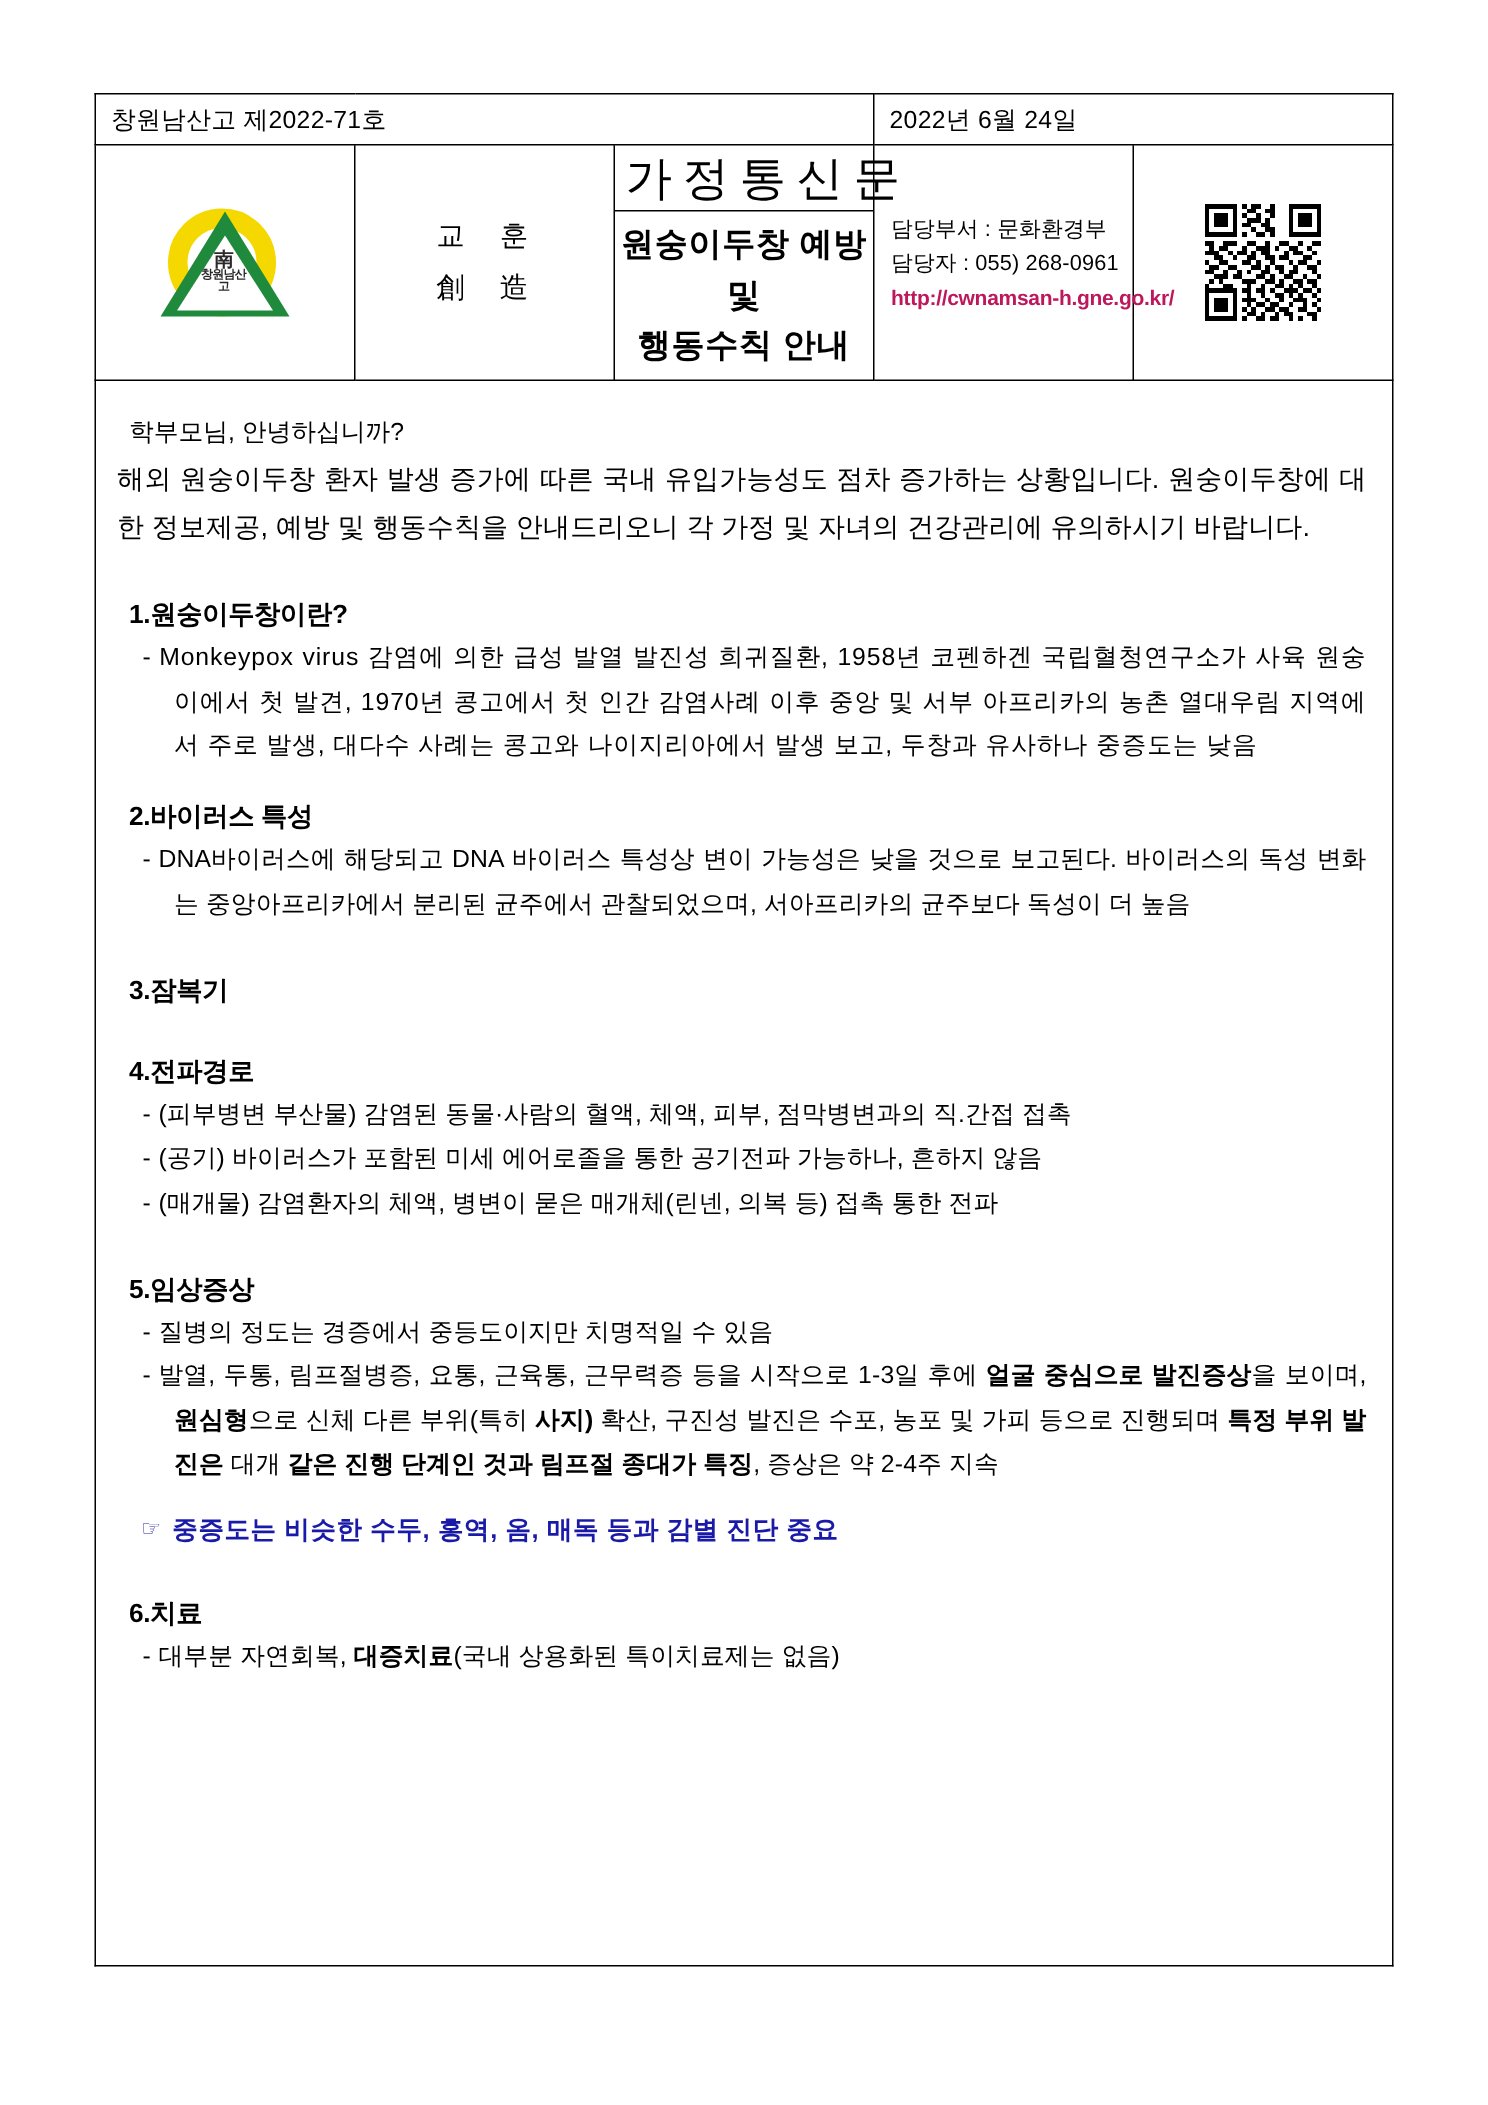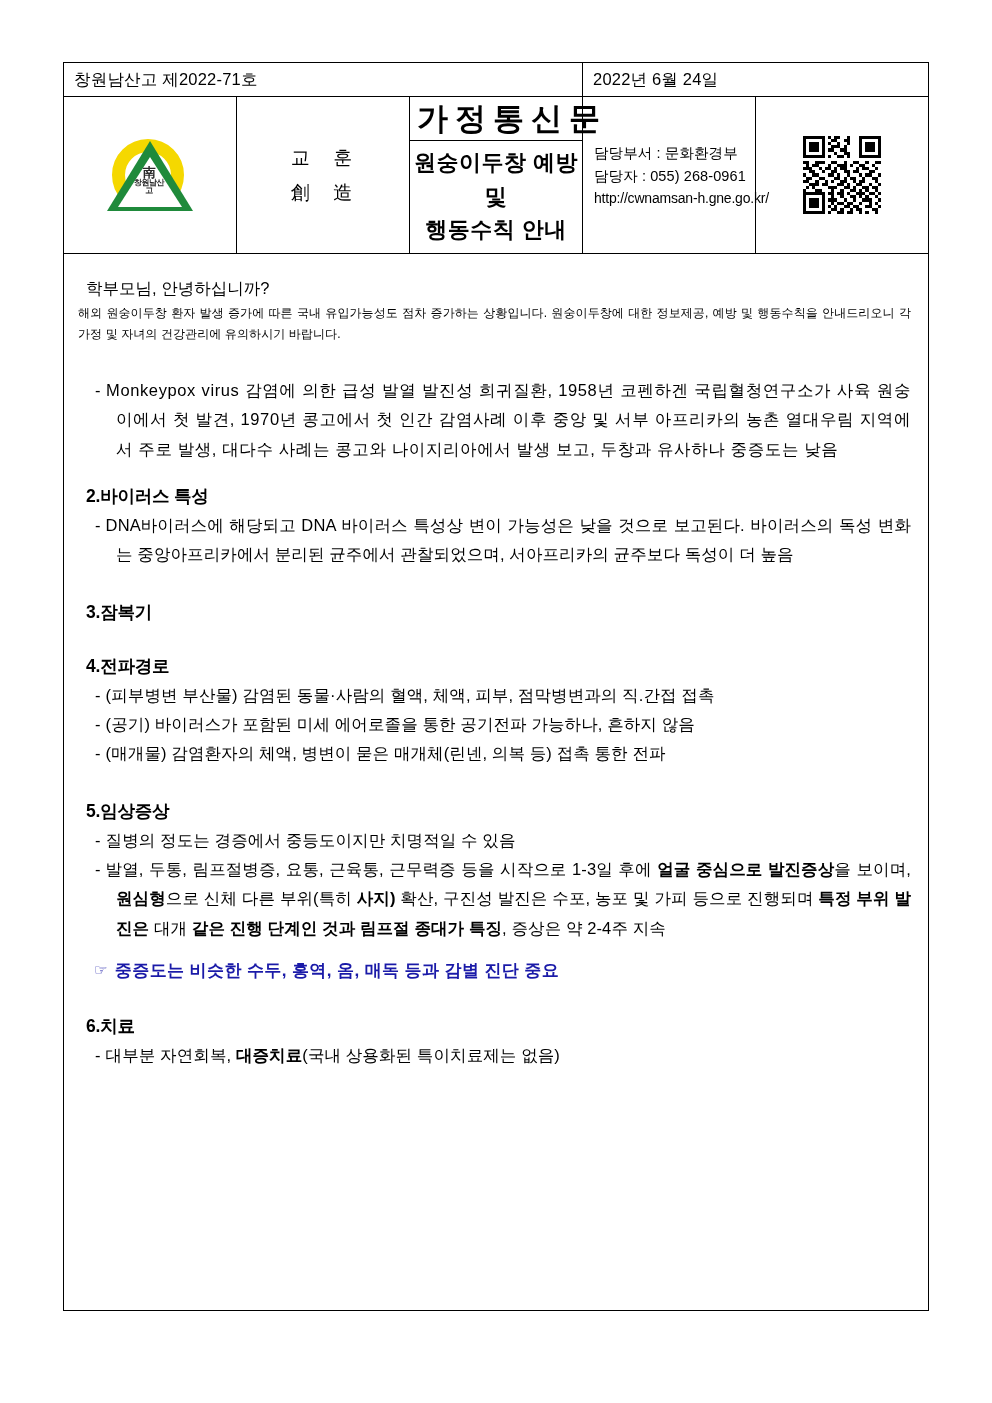--- a/index.html
+++ b/index.html
@@ -113,43 +113,43 @@
   }
 
   
   .title-main {
     border-bottom: 1.6px solid #000;
     font-size: 31px;
     letter-spacing: 7px;
     text-align: center;
     padding: 5px 0 4px 7px;
     line-height: 1.1;
-    font-weight: 700;
+    font-weight: 400;
     white-space: nowrap;
   }
   .title-sub {
     text-align: center;
     font-size: 22px;
     font-weight: bold;
     line-height: 1.52;
     padding: 5px 0 7px;
     letter-spacing: 0.5px;
   }
 
   
   .contact-line {
     font-size: 14.5px;
     line-height: 1.58;
     white-space: nowrap;
     letter-spacing: 0.1px;
   }
   .contact-url {
     font-size: 14px;
-    font-weight: normal;
-    color: #000000;
+    font-weight: bold;
+    color: #be185d;
     white-space: nowrap;
     line-height: 1.5;
     letter-spacing: -0.2px;
   }
 
   .qr-img { display: block; margin: 0 auto; }
 
   
   .bodybox {
     border: 1.6px solid #000;
@@ -160,21 +160,21 @@
     padding: 21px 17px 20px 14px;
   }
 
   .greeting {
     font-size: 16.5px;
     line-height: 1.62;
     padding-left: 8px;
     margin-bottom: 1px;
   }
   .intro {
-    font-size: 12px;
+    font-size: 18px;
     line-height: 1.78;
     text-align: justify;
     text-justify: inter-character;
     word-break: break-all;
     letter-spacing: 0.1px;
   }
 
   .section { margin-top: 20px; }
   .sec-head {
     font-size: 17.5px;
@@ -408,20 +408,21 @@
     </tr>
   </tbody>
     </table>
 
   <div class="bodybox">
 
     <div class="greeting">학부모님, 안녕하십니까?</div>
     <div class="intro">해외 원숭이두창 환자 발생 증가에 따른 국내 유입가능성도 점차 증가하는 상황입니다. 원숭이두창에 대한 정보제공, 예방 및 행동수칙을 안내드리오니 각 가정 및 자녀의 건강관리에 유의하시기 바랍니다.</div>
 
     <div class="section sec-gap-large">
+      <div class="sec-head">1.원숭이두창이란?</div>
       <div class="bullet spaced"><span class="dash">-</span><span>Monkeypox virus 감염에 의한 급성 발열 발진성 희귀질환, 1958년 코펜하겐 국립혈청연구소가 사육 원숭이에서 첫 발견, 1970년 콩고에서 첫 인간 감염사례 이후 중앙 및 서부 아프리카의 농촌 열대우림 지역에서 주로 발생, 대다수 사례는 콩고와 나이지리아에서 발생 보고, 두창과 유사하나 중증도는 낮음</span></div>
     </div>
 
     <div class="section">
       <div class="sec-head">2.바이러스 특성</div>
       <div class="bullet"><span class="dash">-</span><span>DNA바이러스에 해당되고 DNA 바이러스 특성상 변이 가능성은 낮을 것으로 보고된다. 바이러스의 독성 변화는 중앙아프리카에서 분리된 균주에서 관찰되었으며, 서아프리카의 균주보다 독성이 더 높음</span></div>
     </div>
 
     <div class="section sec-gap-large">
       <div class="sec-head">3.잠복기</div>

